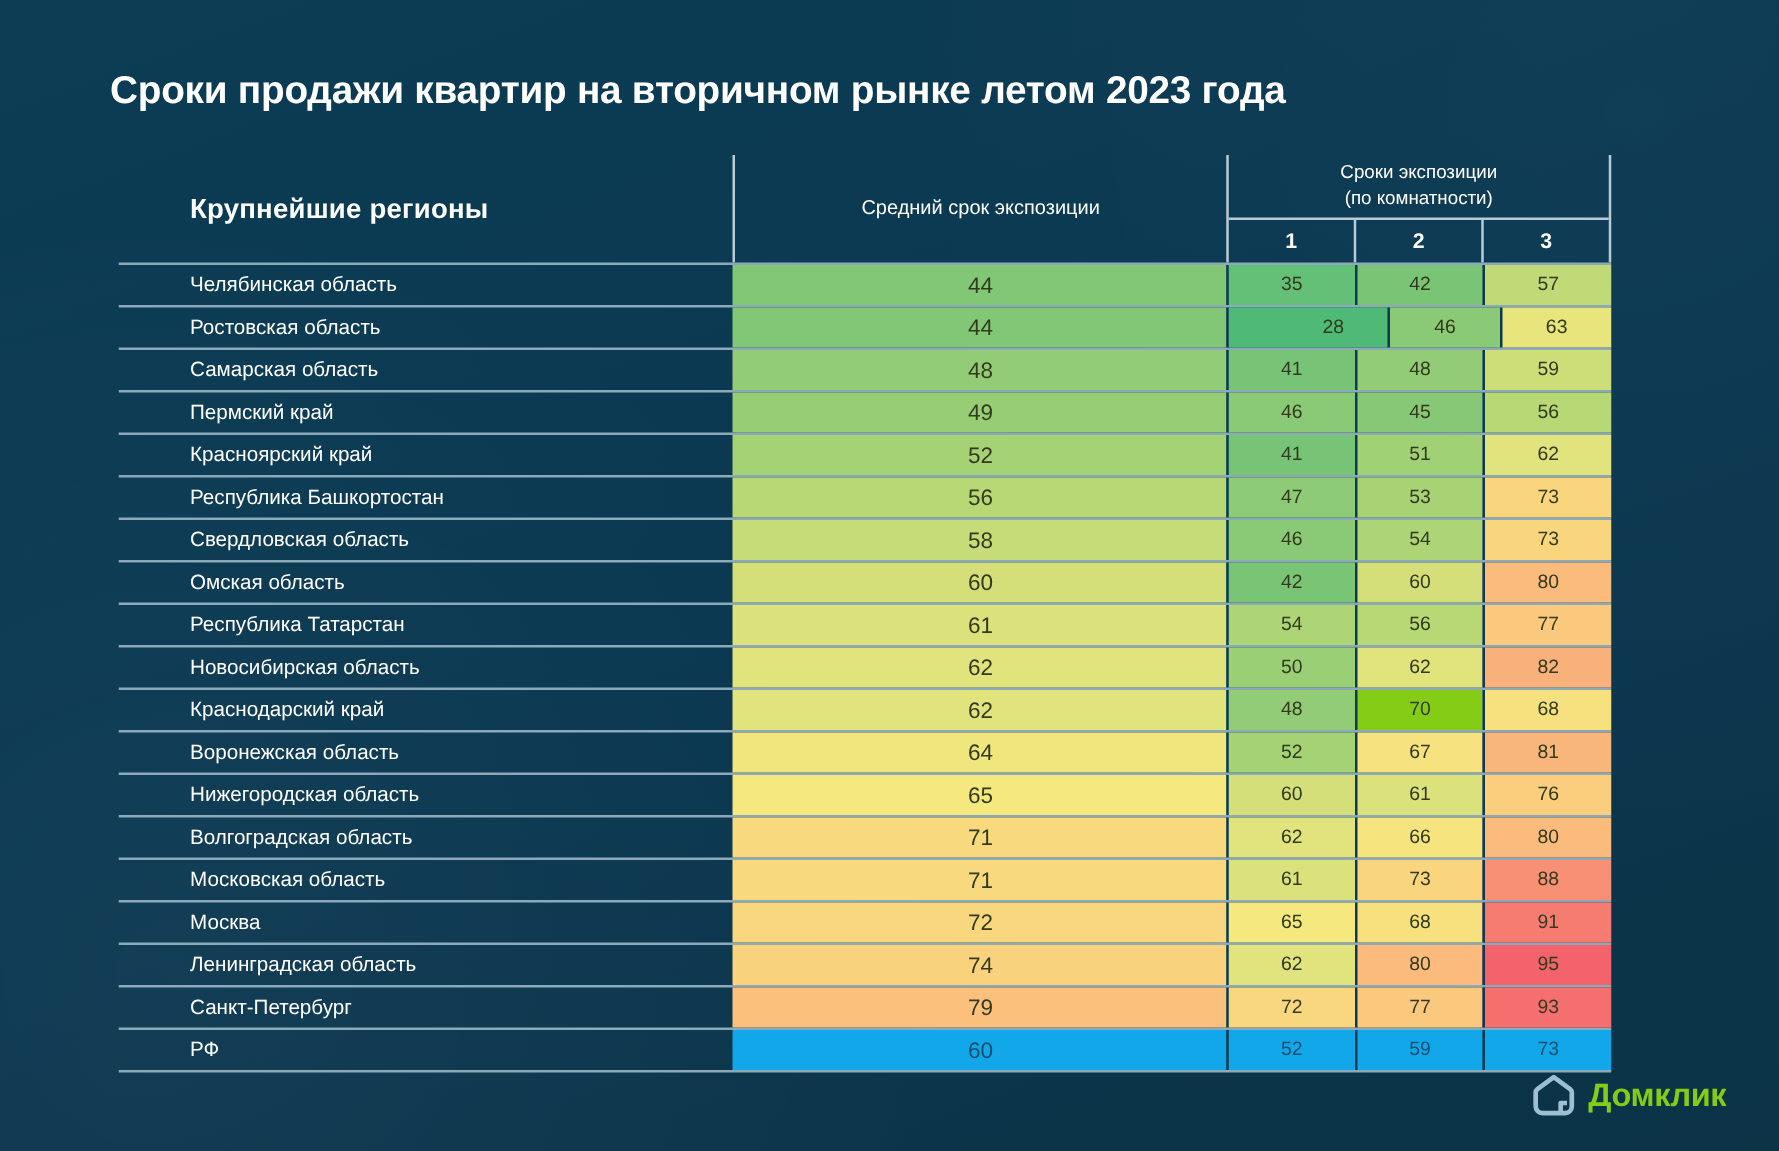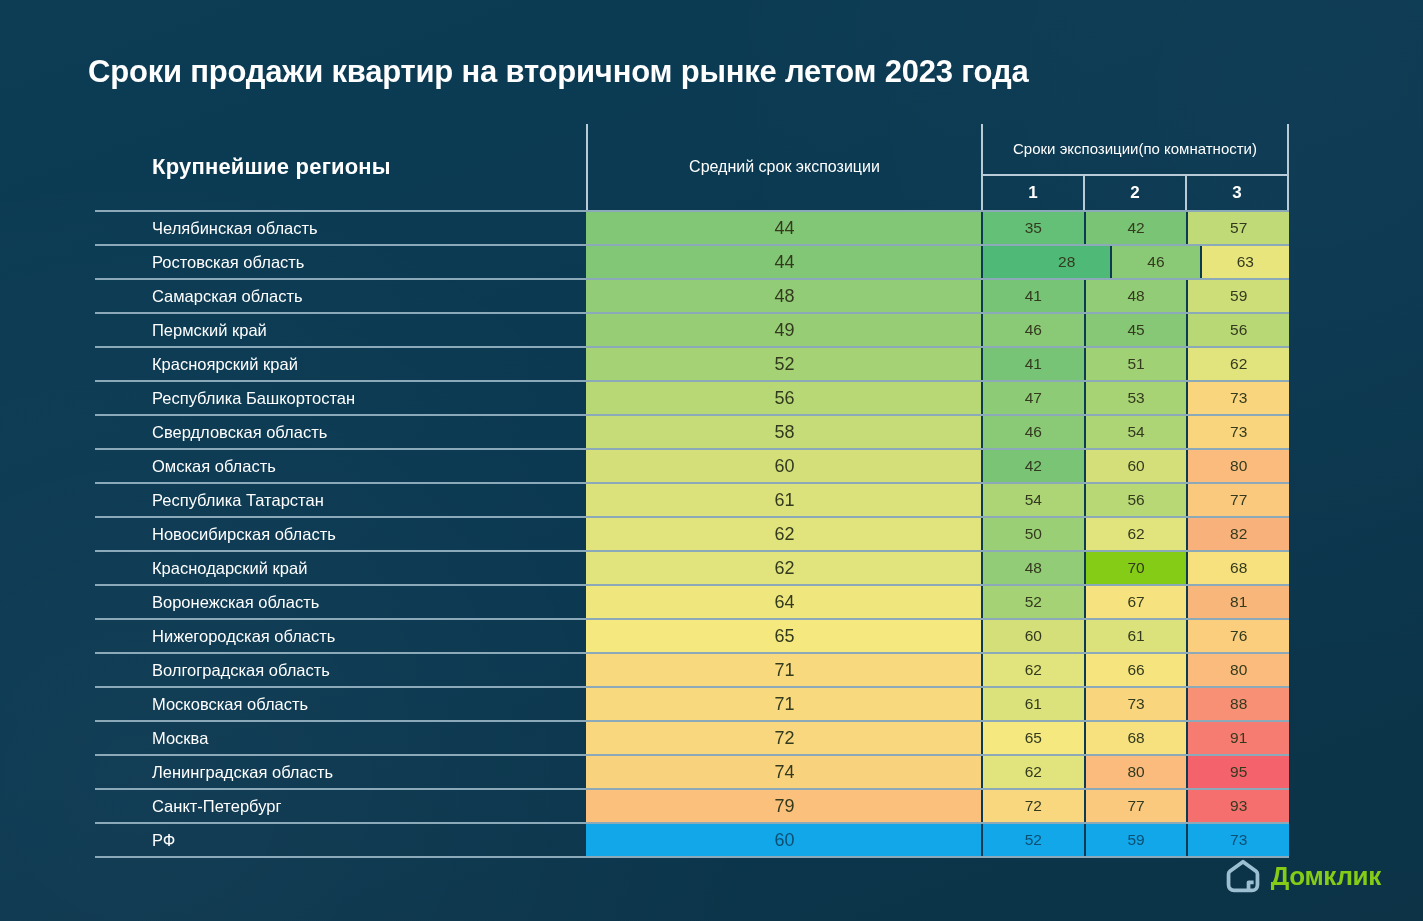--- a/index.html
+++ b/index.html
@@ -76,21 +76,21 @@
     width: 308px;
     border-left: 2px solid #b9cbd6;
     border-right: 2px solid #b9cbd6;
     box-sizing: border-box;
     display: flex;
     flex-direction: column;
   }
   .th-rooms-title {
     flex: 1;
     display: flex;
-    flex-direction: row;
+    flex-direction: column;
     align-items: center;
     justify-content: center;
     font-size: 15px;
     line-height: 1.38;
     text-align: center;
     border-bottom: 2px solid #b9cbd6;
     padding: 0 6px;
     box-sizing: border-box;
   }
   .th-rooms-nums {

